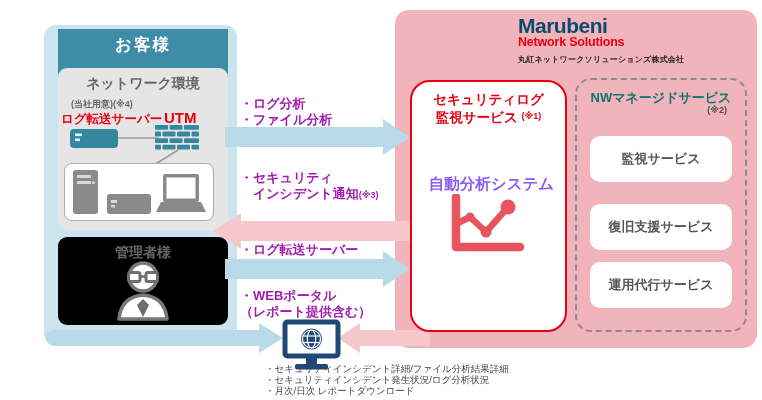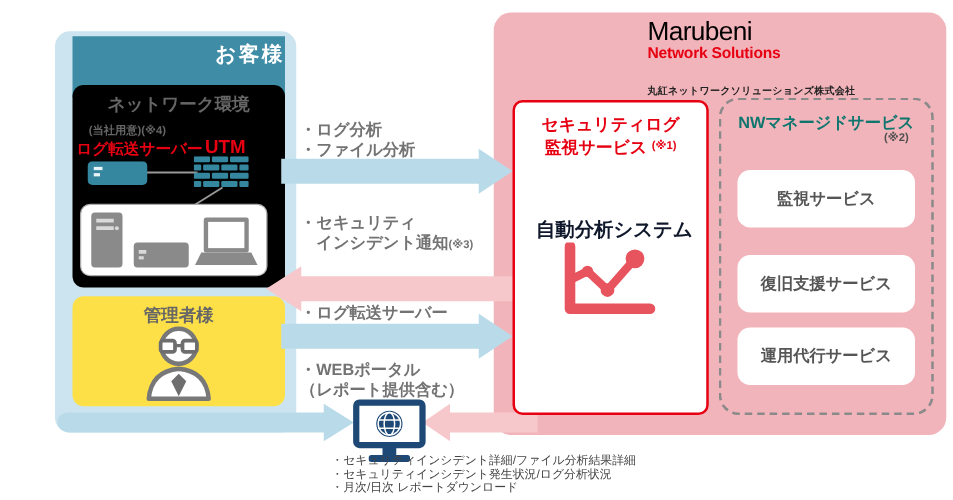--- a/index.html
+++ b/index.html
@@ -2,47 +2,47 @@
 <html><head>
 <meta charset="utf-8">
 <style>
   html,body{margin:0;padding:0;background:#fff;}
   .stage{position:relative;width:762px;height:400px;background:#fff;overflow:hidden;
          font-family:"Liberation Sans","DejaVu Sans",sans-serif;}
   .abs{position:absolute;}
   
   .customer-box{left:44px;top:25px;width:193px;height:321px;background:#CBE4EF;border-radius:12px;}
   .customer-header{left:58px;top:29px;width:170px;height:49px;background:#3F8CA6;color:#fff;
-    font-size:16.5px;font-weight:bold;text-align:right;line-height:31px;letter-spacing:2px;}
-  .net-box{left:58px;top:68px;width:170px;height:162px;background:#000000;border-radius:9px;}
+    font-size:16.5px;font-weight:bold;text-align:center;line-height:31px;letter-spacing:2px;}
+  .net-box{left:58px;top:68px;width:170px;height:162px;background:#e5e5e5;border-radius:9px;}
   .net-title{left:0;top:7px;width:170px;text-align:center;font-size:14px;font-weight:bold;color:#666;}
   .net-note{left:13px;top:30px;font-size:9px;font-weight:bold;color:#666;}
   .log-label{left:3px;top:43px;font-size:12.5px;font-weight:800;color:#E60012;}
   .utm-label{left:106px;top:41px;font-size:15px;font-weight:800;color:#E60012;}
   .device-box{left:6px;top:95px;width:148px;height:56px;background:#fff;border:1.5px solid #ABABAB;border-radius:8px;}
-  .admin-box{left:58px;top:237px;width:170px;height:88px;background:#fde047;border-radius:9px;font-family:Liberation Serif, serif;}
+  .admin-box{left:58px;top:237px;width:170px;height:88px;background:#000000;border-radius:9px;font-family:Liberation Serif, serif;}
   .admin-title{left:0;top:7px;width:170px;text-align:center;font-size:14px;font-weight:bold;color:#666;}
   
   .provider-box{left:395px;top:10px;width:362px;height:338px;background:#F2B4BB;border-radius:14px;}
   .logo{left:123px;top:5px;width:230px;}
-  .logo-name{font-size:21px;font-weight:400;color:#000000;letter-spacing:-.5px;line-height:21px;}
+  .logo-name{font-size:21px;font-weight:700;color:#0c4a6e;letter-spacing:-.5px;line-height:21px;}
   .logo-sub{font-size:12.5px;font-weight:900;color:#E60012;letter-spacing:-.2px;line-height:13px;}
-  .logo-company{font-size:8px;font-weight:bold;color:#222;margin-top:18px;letter-spacing:.2px;}
-  .sec-box{left:410px;top:80px;width:153px;height:248px;background:#fff;border:2.5px solid #E60012;border-radius:8px;}
+  .logo-company{font-size:8px;font-weight:bold;color:#222;margin-top:5px;letter-spacing:.2px;}
+  .sec-box{left:410px;top:80px;width:153px;height:248px;background:#fff;border:2.5px solid #E60012;border-radius:20px;}
   .sec-title{left:0;top:10px;width:153px;text-align:center;font-size:13.5px;font-weight:800;color:#E60012;line-height:16px;}
   .sec-note{font-size:9px;vertical-align:3px;font-weight:700;}
-  .sys-label{left:0;top:92px;width:159px;text-align:center;font-size:15.5px;font-weight:800;color:#0f172a;}
+  .sys-label{left:0;top:92px;width:159px;text-align:center;font-size:15.5px;font-weight:800;color:#8b5cf6;}
   .managed-box{left:575px;top:78px;width:172px;height:254px;border:2px dashed #8A8A8A;border-radius:16px;box-sizing:border-box;}
   .managed-title{left:0;top:9px;width:168px;text-align:center;font-size:13px;font-weight:800;color:#0f766e;}
   .managed-note{top:25px;right:18px;font-size:9px;font-weight:700;color:#4F4F4F;}
   .svc{left:13px;width:142px;height:46px;background:#fff;border-radius:10px;text-align:center;
        line-height:46px;font-size:13px;font-weight:700;color:#555;}
   .svc1{top:56px;} .svc2{top:124px;} .svc3{top:182px;}
   
-  .fl{font-size:13px;font-weight:700;color:#737373;line-height:15.5px;}
+  .fl{font-size:13px;font-weight:700;color:#a21caf;line-height:15.5px;}
   .fl .note{font-size:9px;font-weight:700;}
   .fl1{left:240px;top:96px;} .fl2{left:240px;top:170px;} .fl3{left:240px;top:242px;} .fl4{left:240px;top:288px;}
   .portal-notes{left:265px;top:364px;font-size:9.5px;color:#444;line-height:10.8px;}
   svg{display:block;}
 </style>
 </head>
 <body>
 
 <div class="stage">
 

